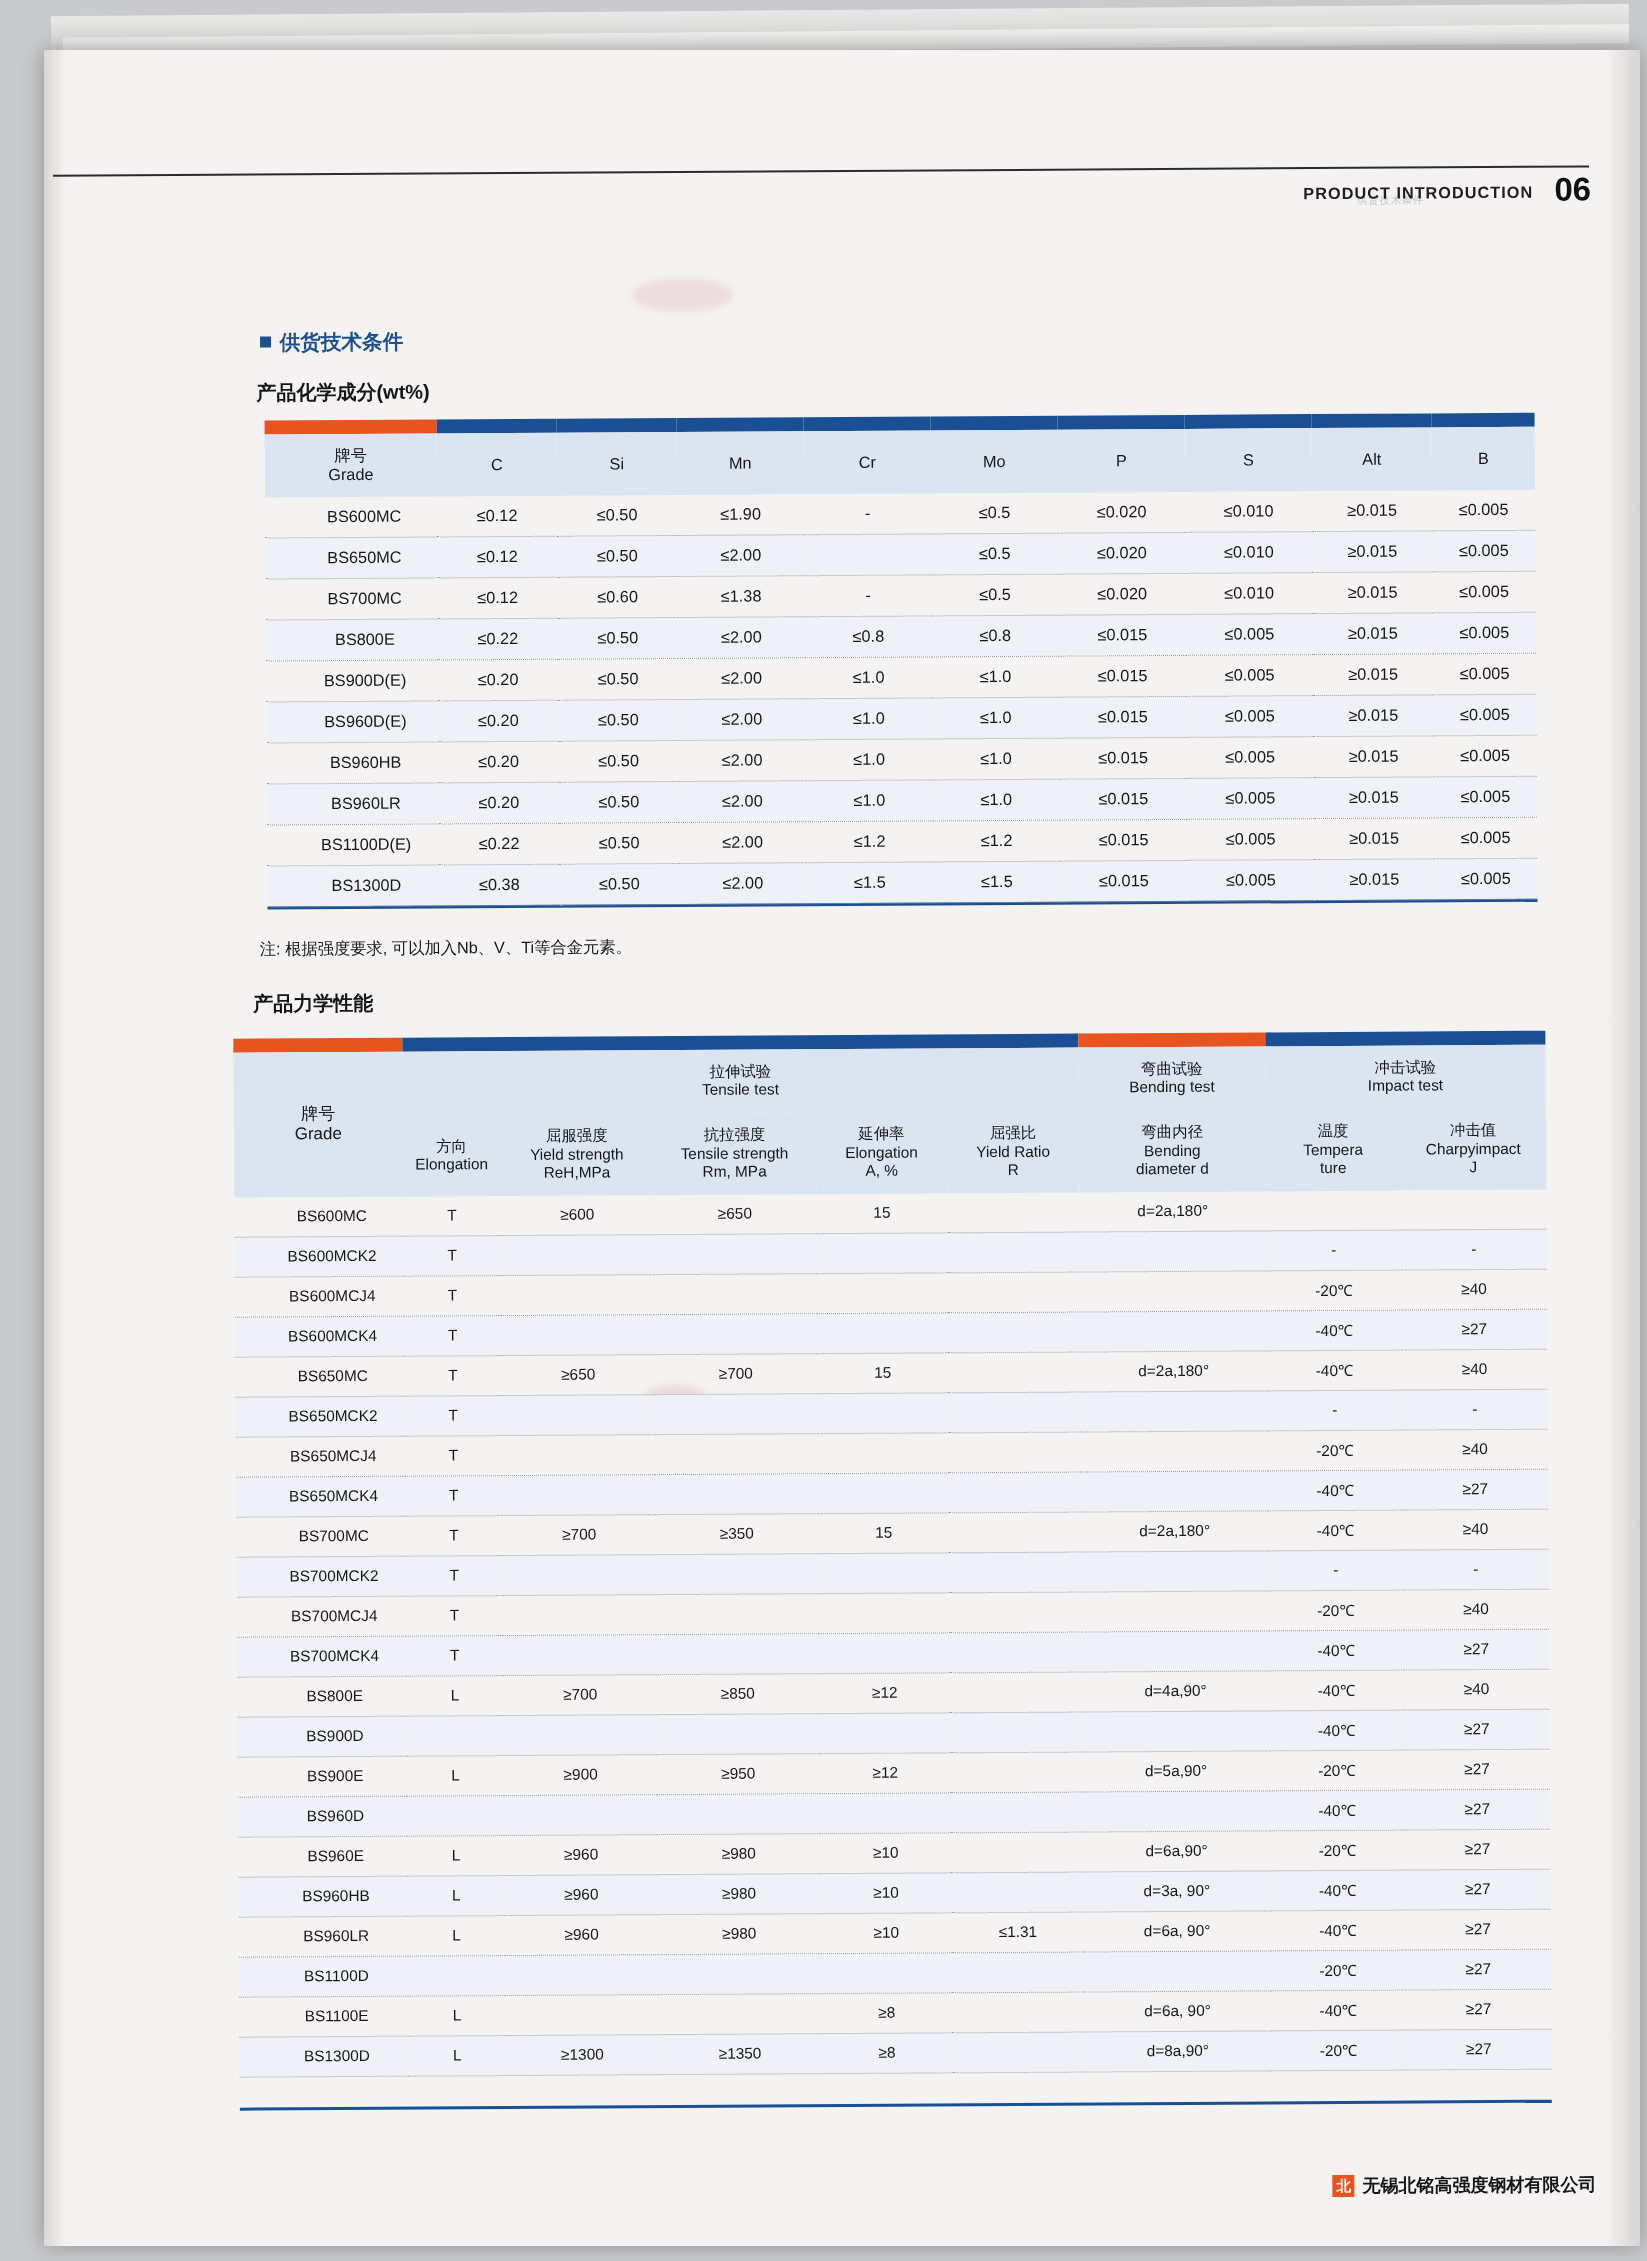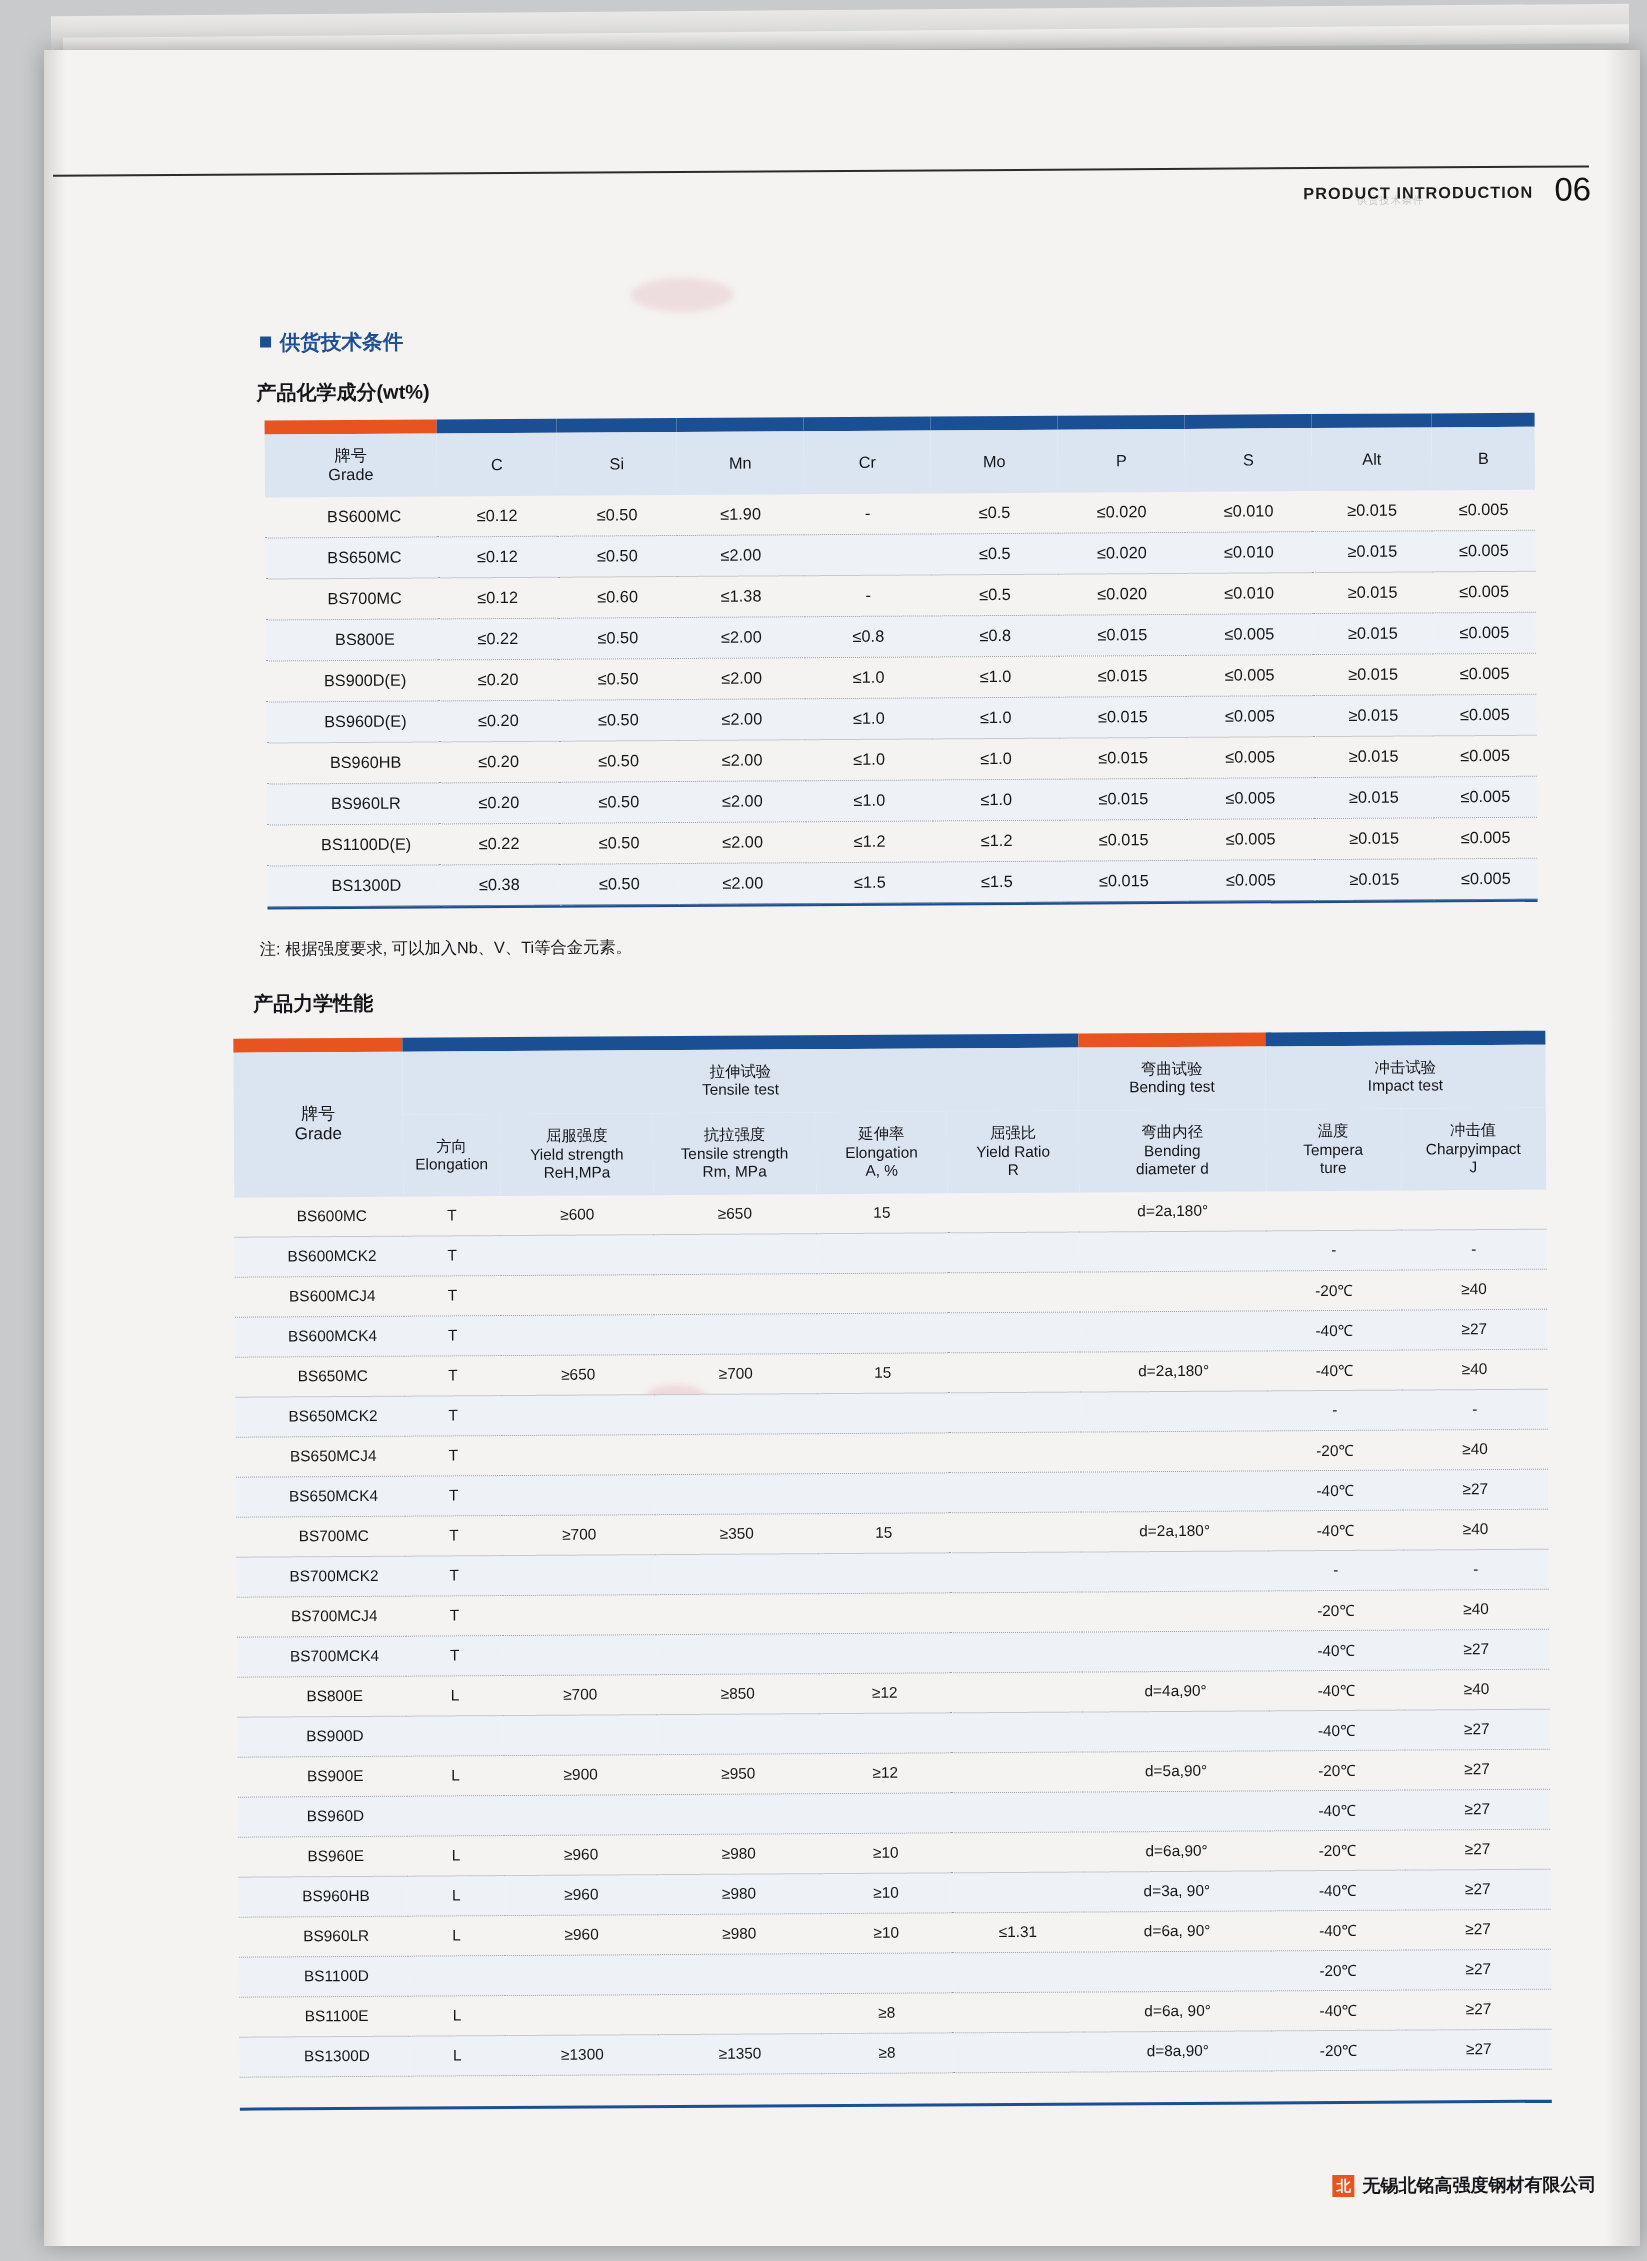--- a/index.html
+++ b/index.html
@@ -83,21 +83,21 @@
     letter-spacing: 1px;
     font-weight: bold;
     color: #1d1d1d;
   }
   .headerNum {
     position: absolute;
     right: 43px;
     top: 163px;
     transform: translateY(-100%);
     font-size: 33px;
-    font-weight: normal;
+    font-weight: bold;
     color: #111;
   }
   .ghostText {
     position: absolute;
     right: 210px;
     top: 161px;
     transform: translateY(-100%);
     font-size: 10.3px;
     color: #c4c6c9;
     letter-spacing: 0.9px;

